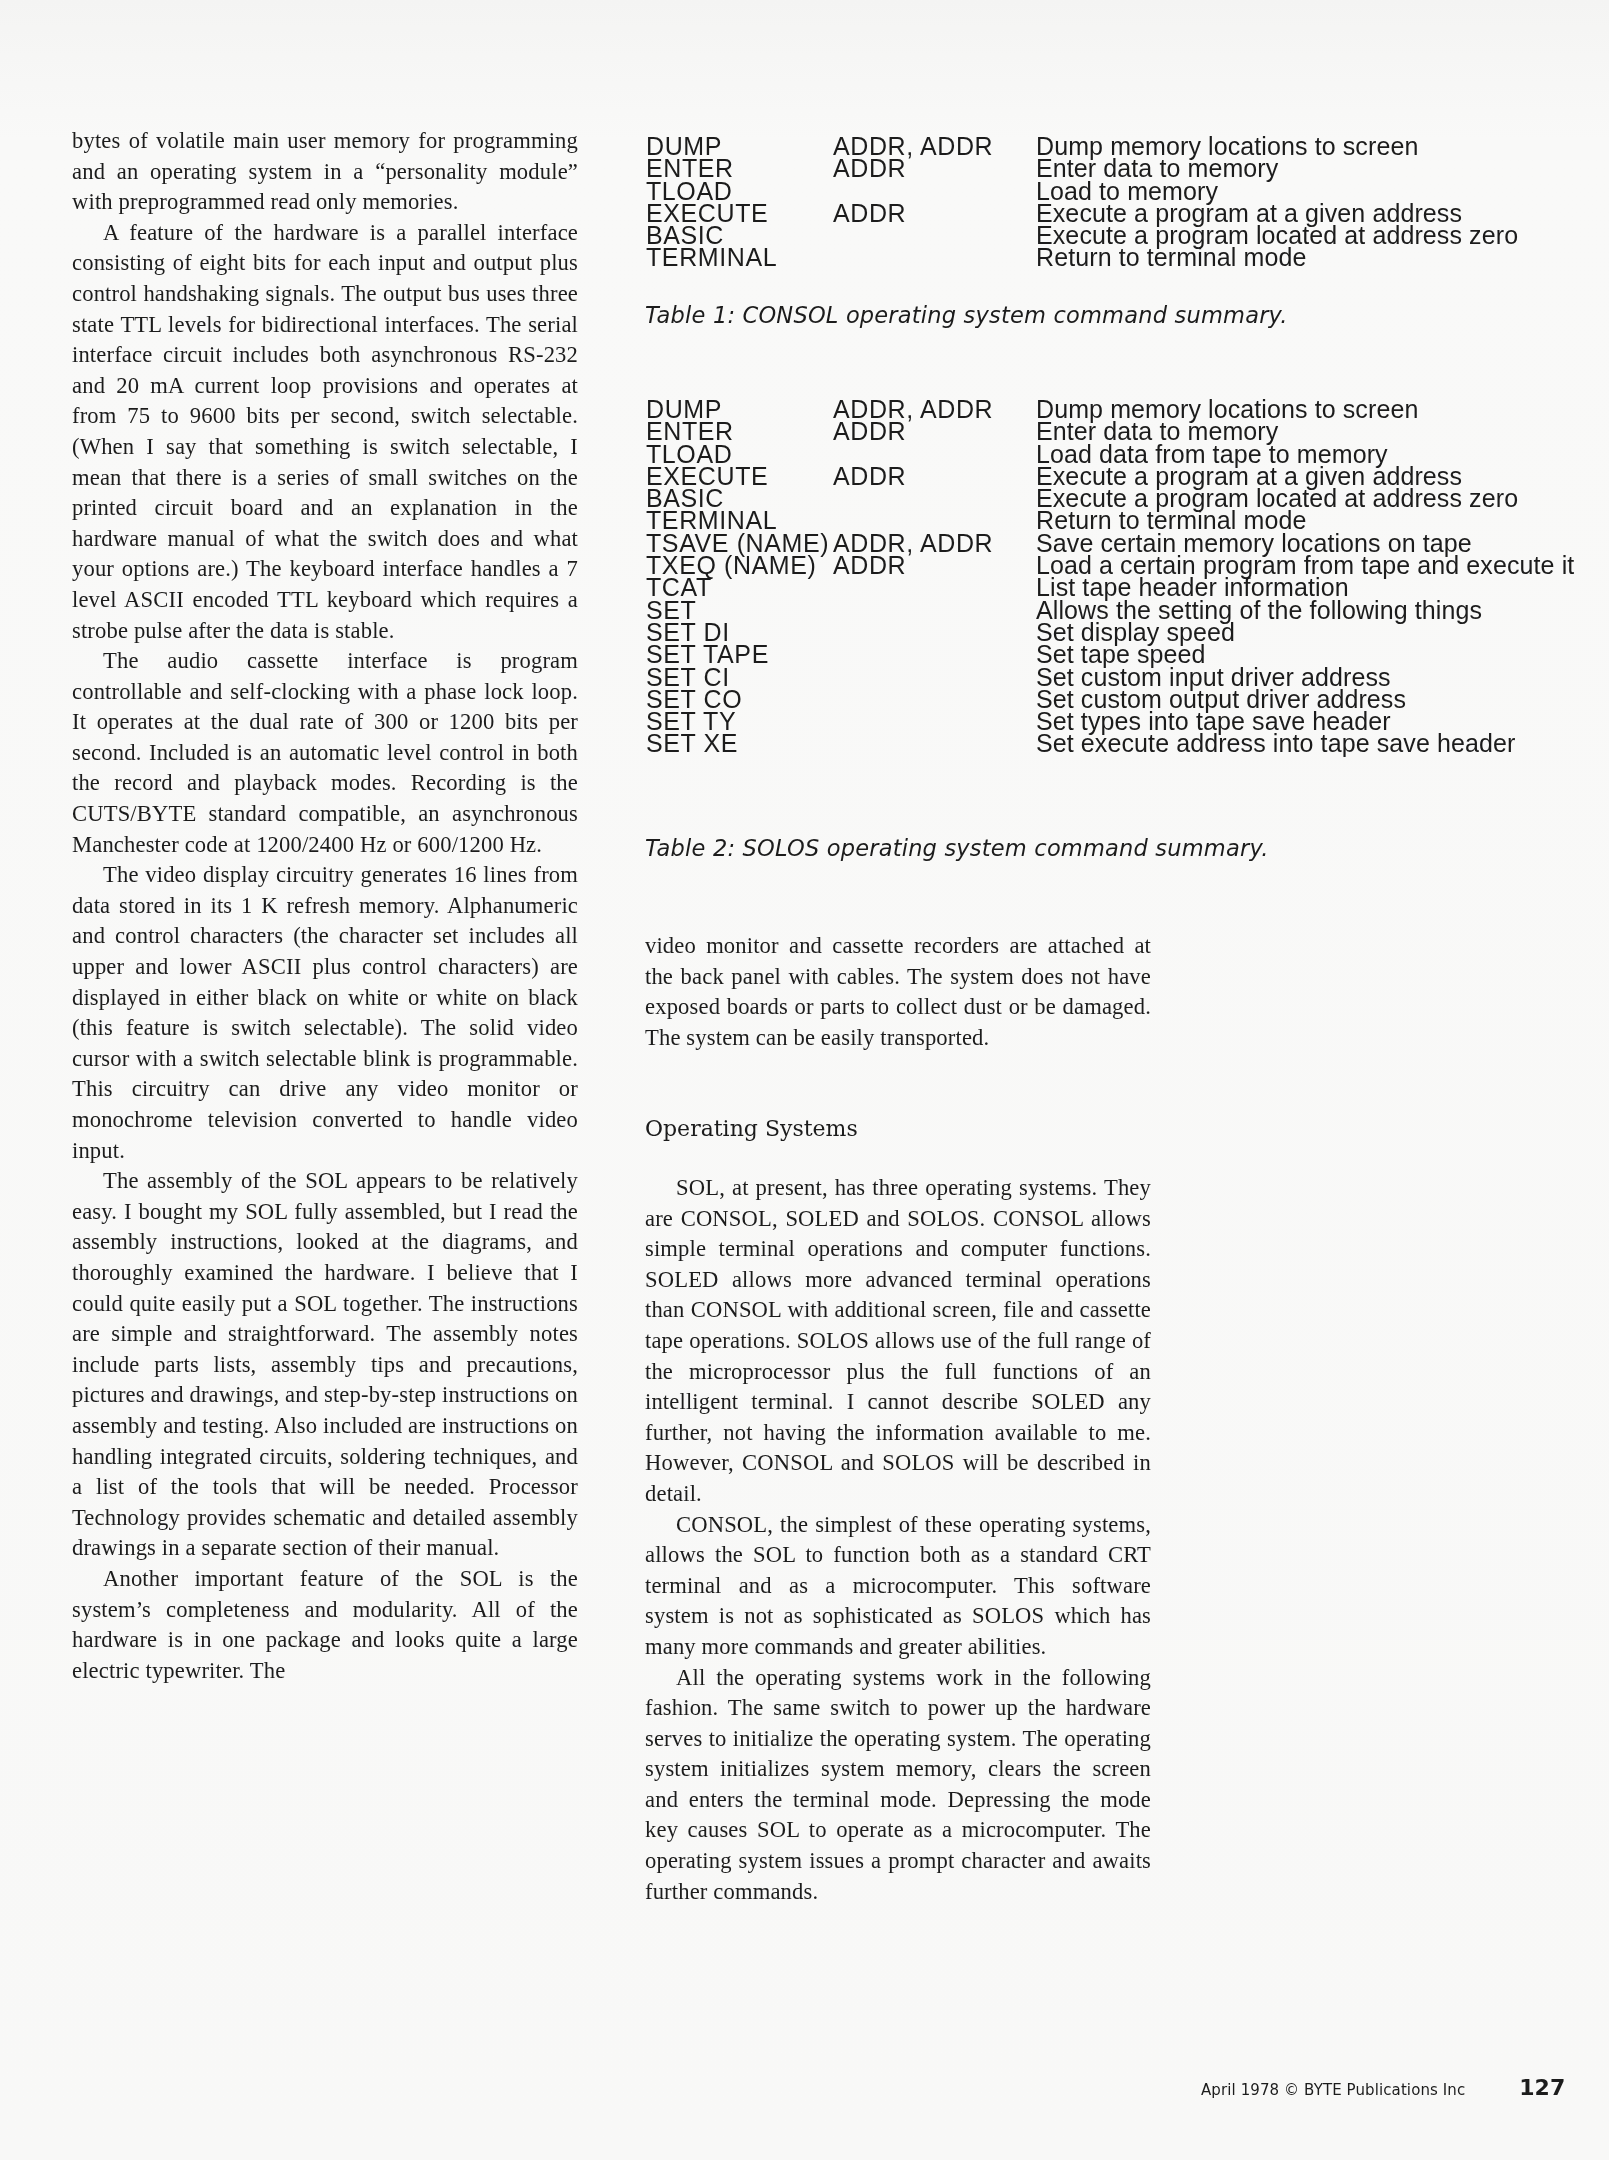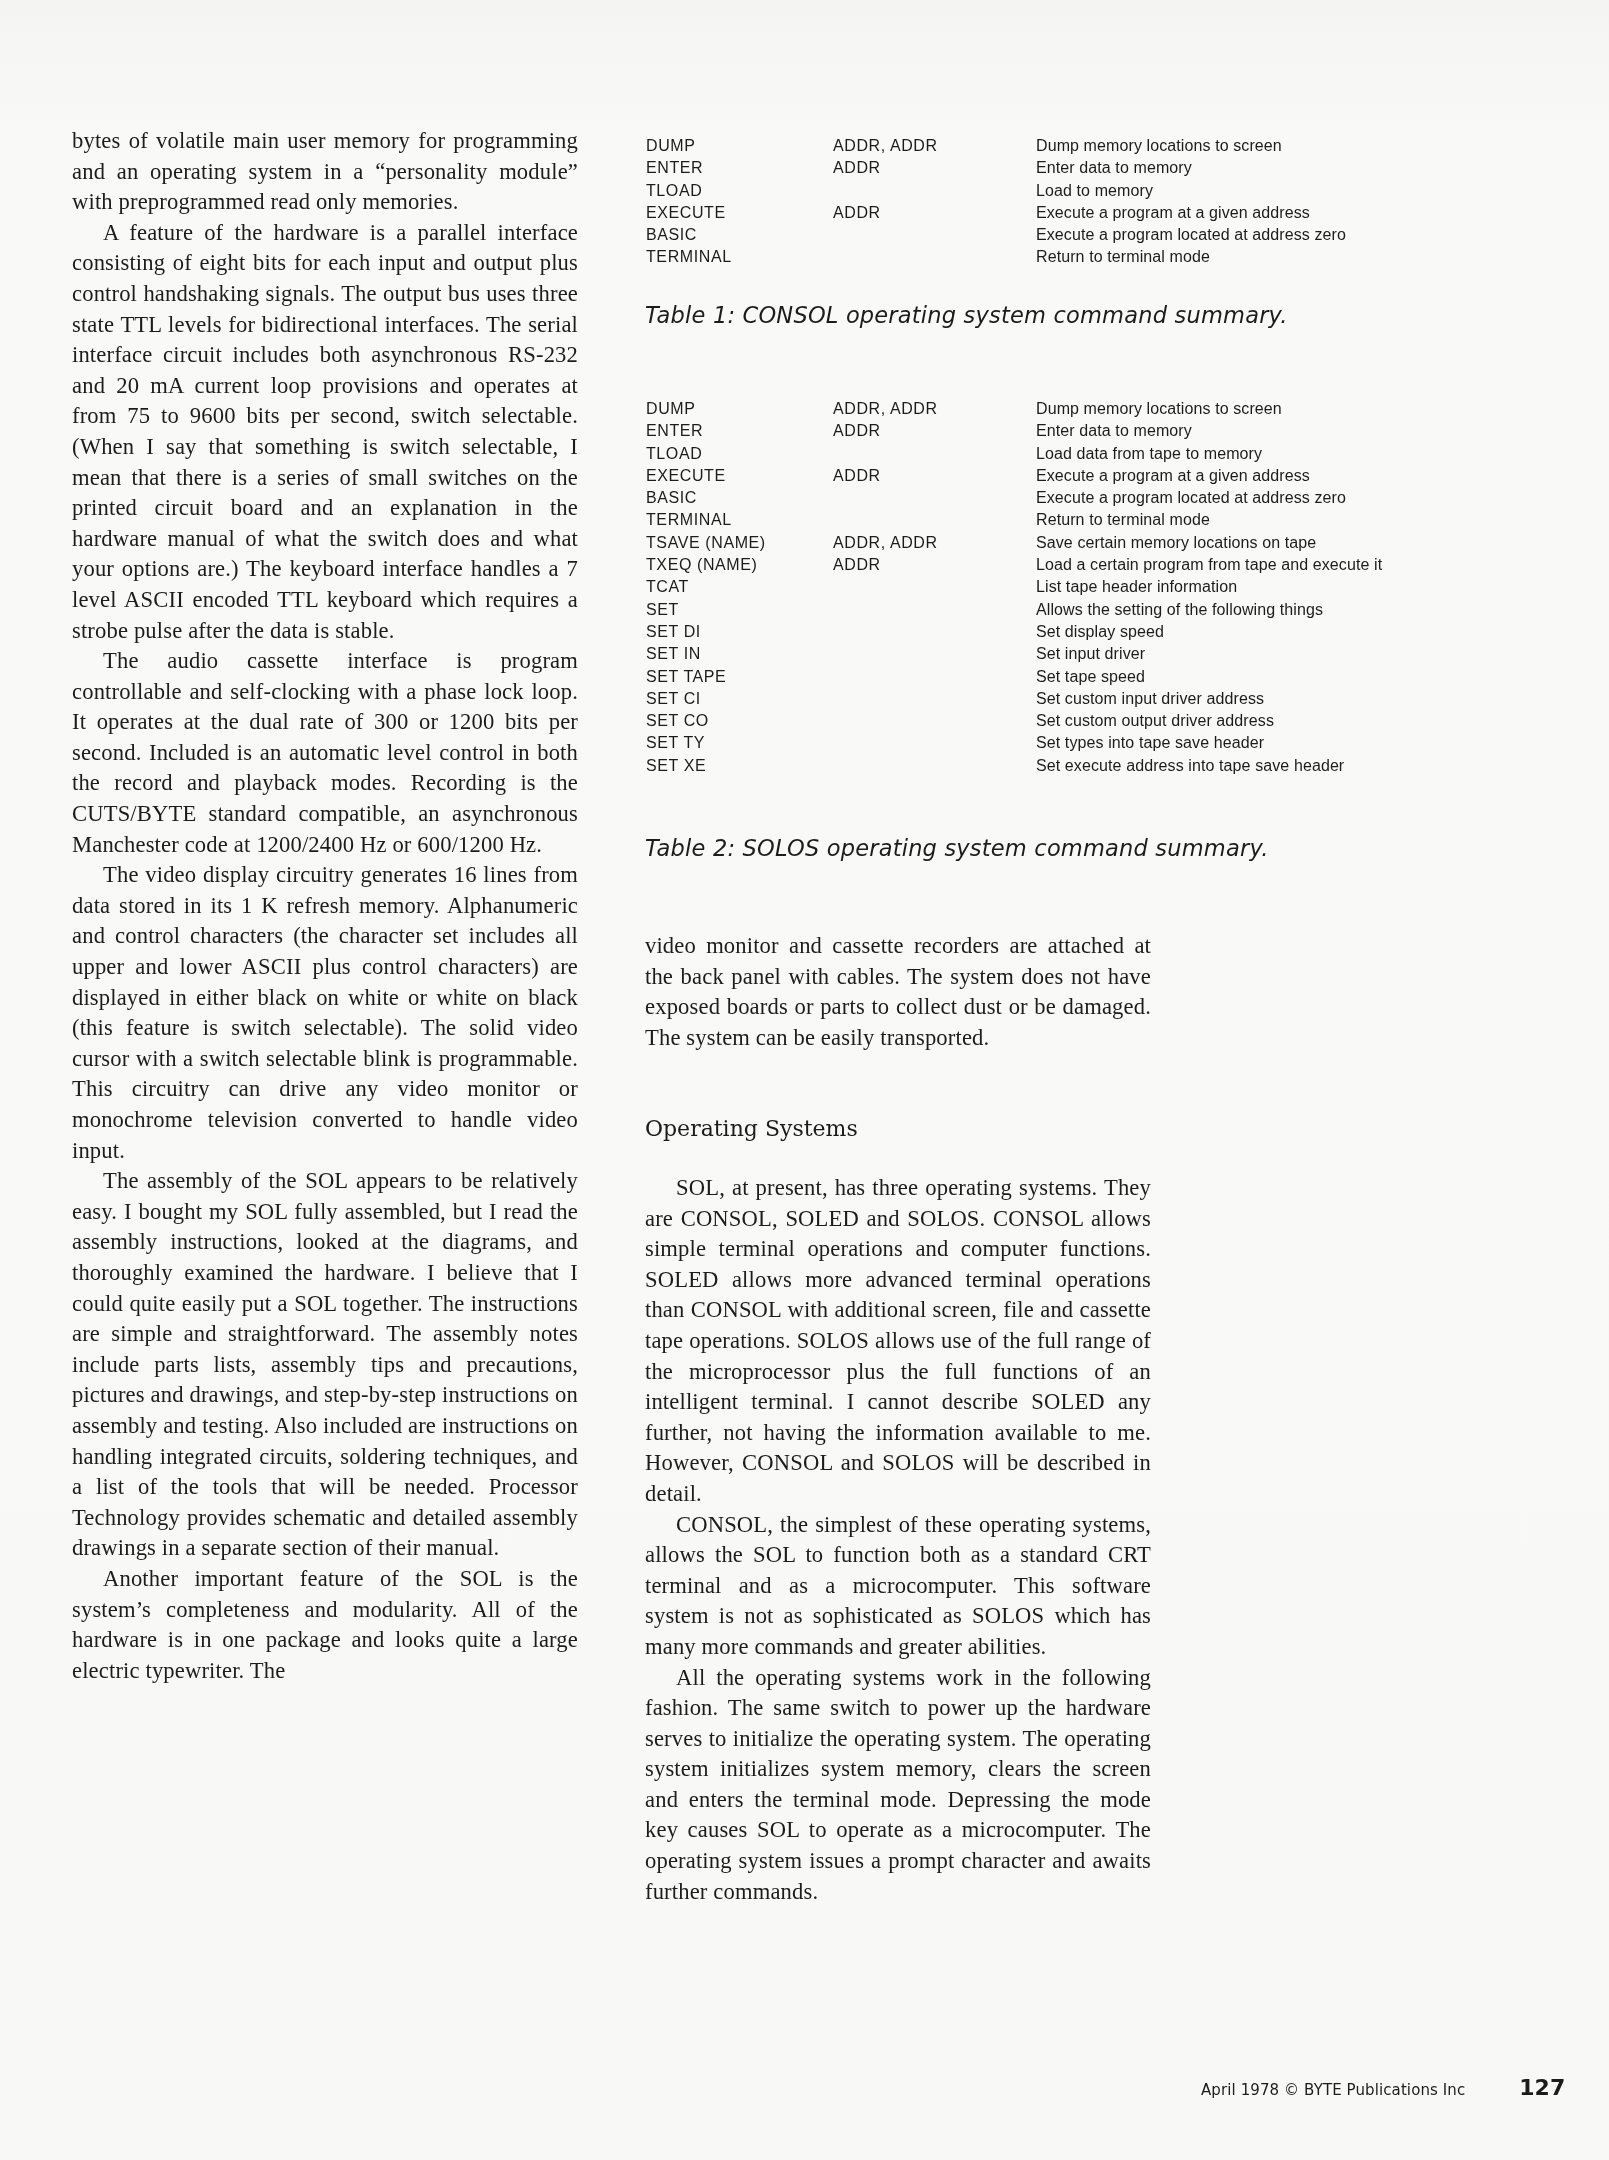--- a/index.html
+++ b/index.html
@@ -17,21 +17,21 @@
     text-align-last: auto; letter-spacing: 0.15px;
   }
   .body-text p { margin: 0; text-indent: 0; }
   .body-text p.indent { text-indent: 31px; }
   .heading {
     position: absolute; left: 645px; top: 1114px;
     font-family: "DejaVu Serif", serif; font-size: 22px; line-height: 30px;
   }
   .cmd-table {
     position: absolute; left: 646px; font-family: "Liberation Sans", sans-serif;
-    font-size: 16px; line-height: 22.3px; letter-spacing: 0.6px;
+    font-size: 25px; line-height: 22.3px; letter-spacing: 0.6px;
   }
   .t1 { top: 135px; }
   .t2 { top: 398px; }
   .row { display: flex; white-space: nowrap; }
   .c-cmd { width: 187px; }
   .c-args { width: 203px; }
   .c-desc { letter-spacing: 0.1px; }
   .caption {
     position: absolute; left: 645px; font-family: "DejaVu Sans", sans-serif;
     font-style: italic; font-size: 22.5px; line-height: 30px; letter-spacing: 0.2px;
@@ -144,25 +144,20 @@
         <span class="c-cmd">SET</span>
         <span class="c-args"></span>
         <span class="c-desc">Allows the setting of the following things</span>
       </div>
     <div class="row">
         <span class="c-cmd">SET DI</span>
         <span class="c-args"></span>
         <span class="c-desc">Set display speed</span>
       </div>
     <div class="row">
-        <span class="c-cmd">SET IN</span>
-        <span class="c-args"></span>
-        <span class="c-desc">Set input driver</span>
-      </div>
-    <div class="row">
         <span class="c-cmd">SET TAPE</span>
         <span class="c-args"></span>
         <span class="c-desc">Set tape speed</span>
       </div>
     <div class="row">
         <span class="c-cmd">SET CI</span>
         <span class="c-args"></span>
         <span class="c-desc">Set custom input driver address</span>
       </div>
     <div class="row">

